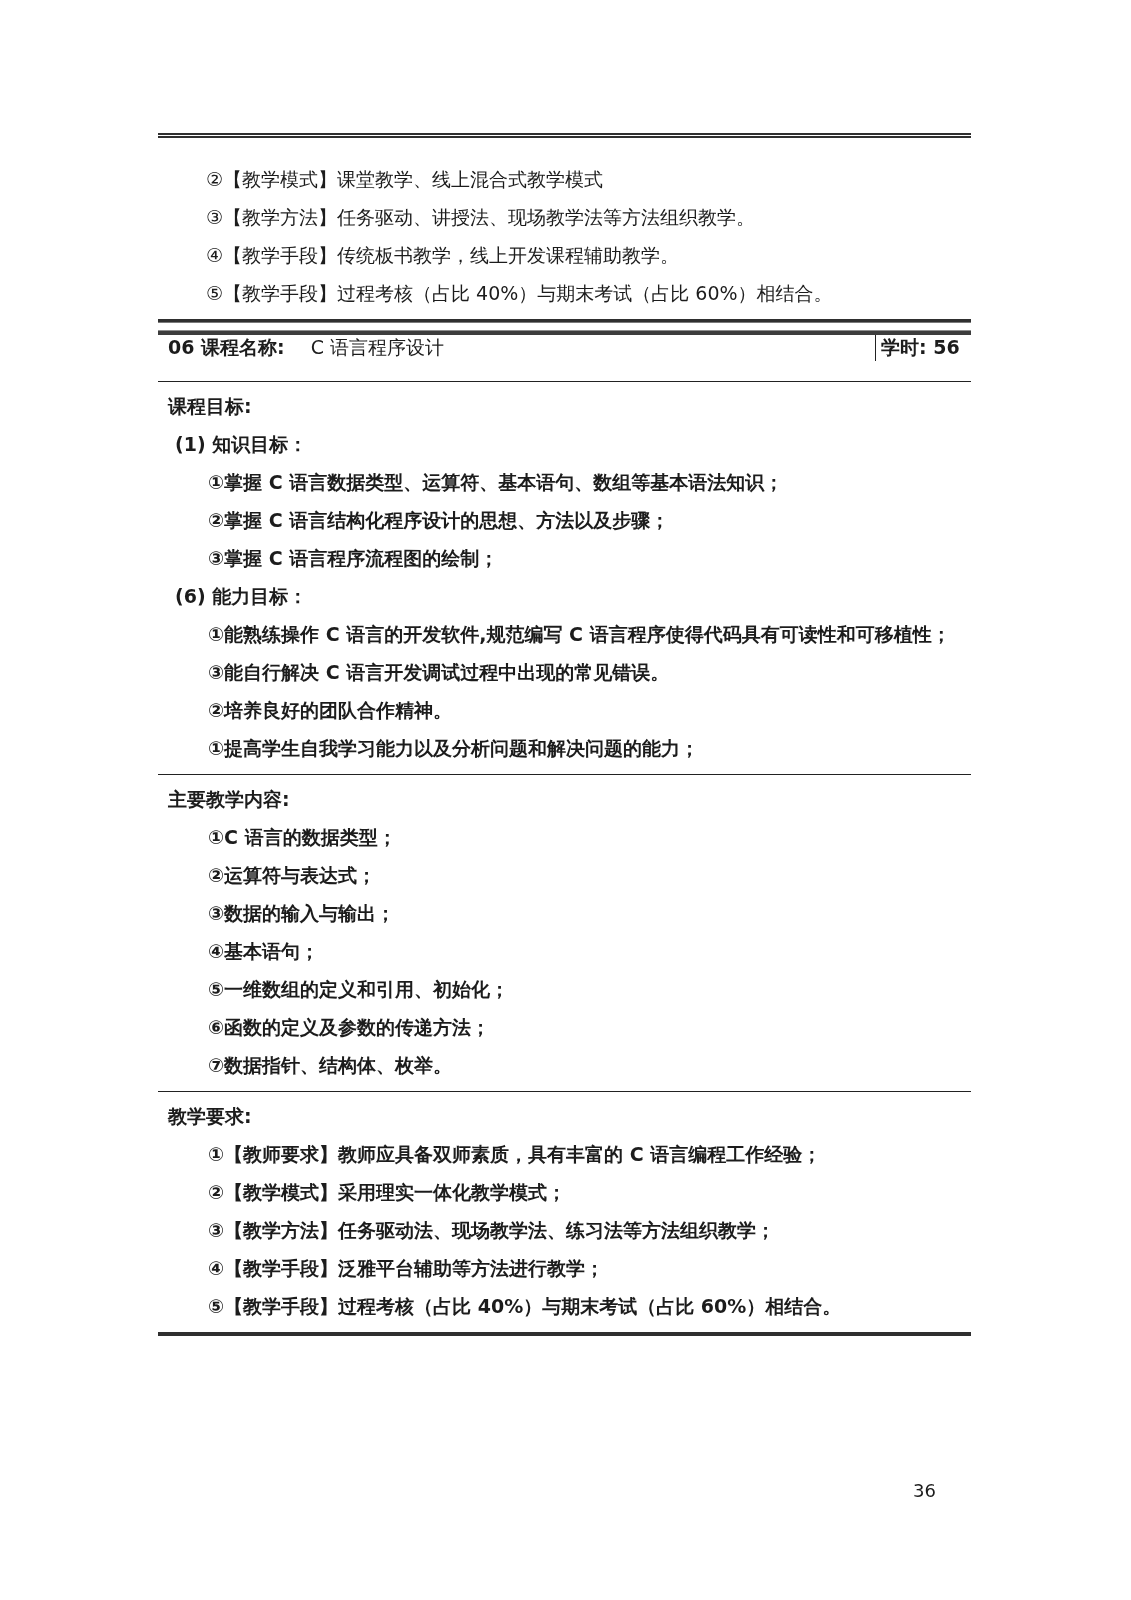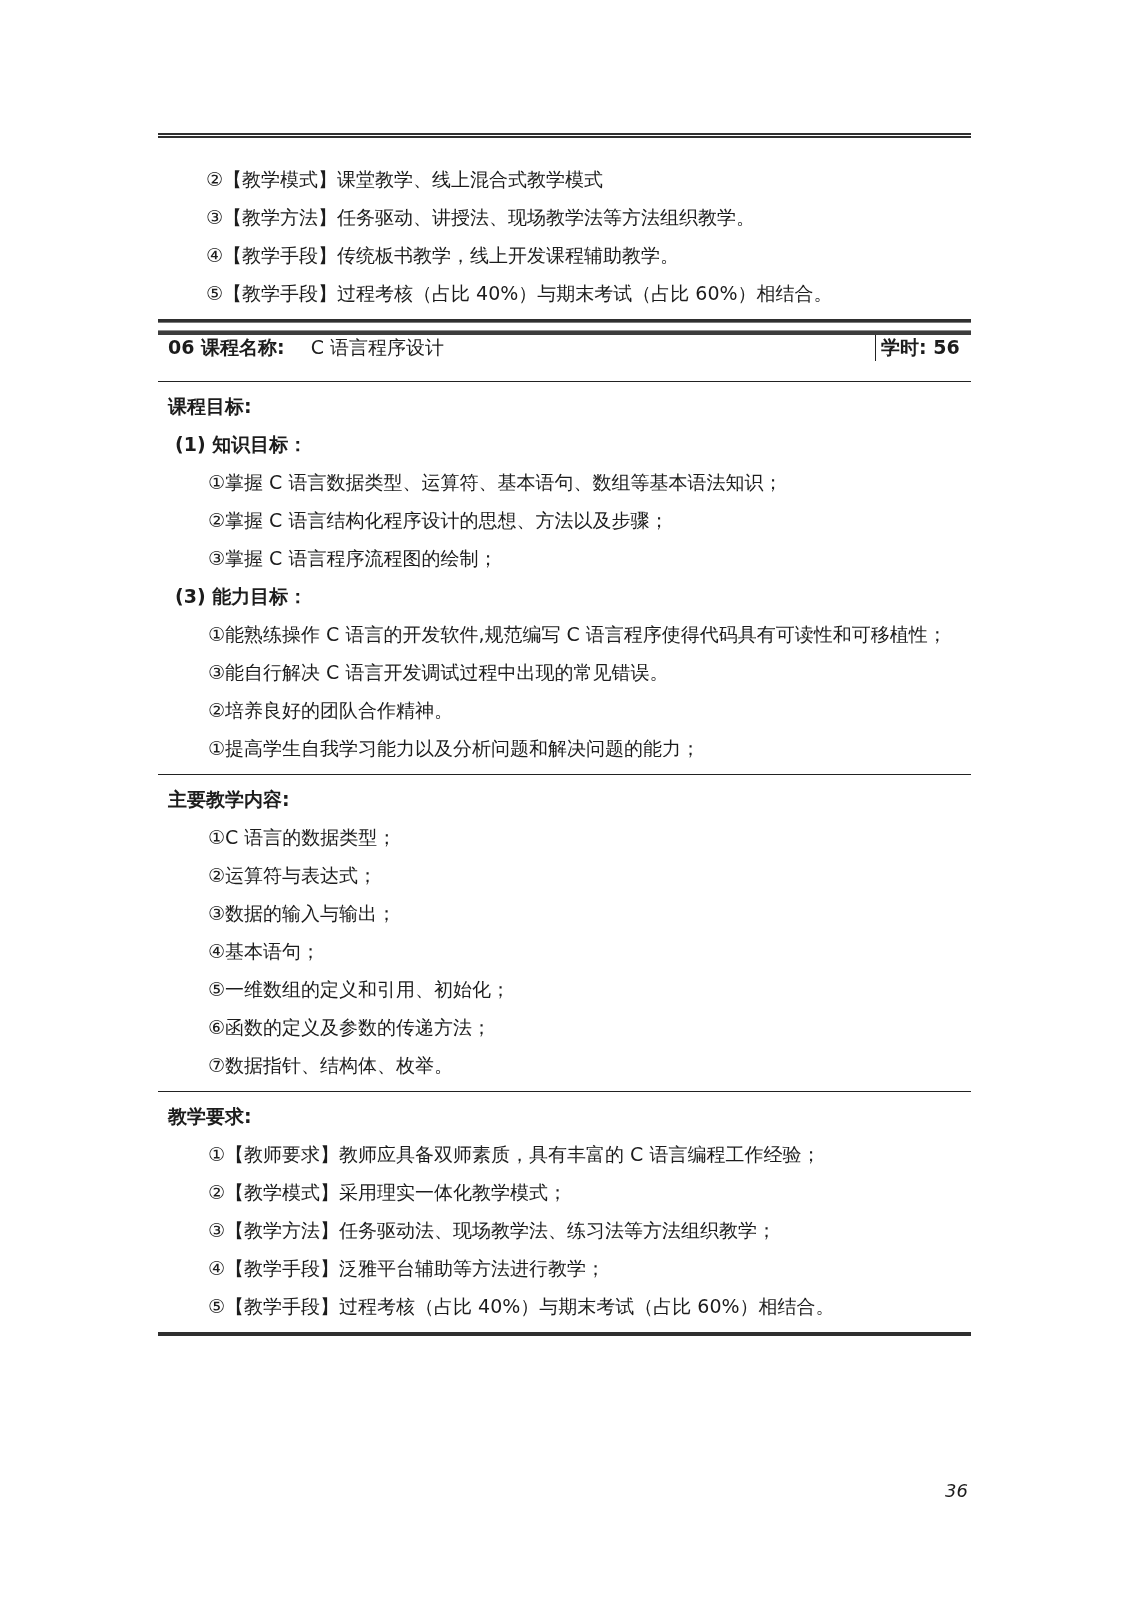--- a/index.html
+++ b/index.html
@@ -25,24 +25,24 @@
   .header-row { display:flex; height:47px; border-bottom:1.6px solid #222222; align-items:flex-start; }
   .header-left { width:717px; display:flex; align-items:center; padding-left:10px; }
   .course-label { font-weight:bold; }
   .course-name { margin-left:26px; }
   .header-right { flex:1; border-left:1.6px solid #222222; display:flex; align-items:center; padding-left:5px; font-weight:bold; }
 
   .section { padding:5px 0 7px 0; }
   .rule-thin { border-top:1.6px solid #222222; }
   .sec-title { font-weight:bold; line-height:38px; padding-left:10px; white-space:nowrap; }
   .group-title { font-weight:bold; line-height:38px; padding-left:17px; white-space:nowrap; }
-  .obj-item { line-height:38px; padding-left:50px; white-space:nowrap; }
+  .obj-item { line-height:38px; padding-left:50px; white-space:nowrap;font-weight:bold; }
   .rule-double-bottom { height:4px; border-top:2.5px solid #2f2f2f; border-bottom:2px solid #2f2f2f; }
 
-  .page-number { position:absolute; left:945px; top:1480px; font-size:18px; color:#1c1c1c;font-style:italic; }
+  .page-number { position:absolute; left:913px; top:1480px; font-size:18px; color:#1c1c1c; }
 </style>
 </head>
 <body>
 
 <div class="content-col table1">
   <div class="rule-double-top"></div>
   <div class="table1-body">
     <p class="num-item">②【教学模式】课堂教学、线上混合式教学模式</p>
     <p class="num-item">③【教学方法】任务驱动、讲授法、现场教学法等方法组织教学。</p>
     <p class="num-item">④【教学手段】传统板书教学，线上开发课程辅助教学。</p>
@@ -63,21 +63,21 @@
   </div>
 
   <div class="section">
     <p class="sec-title">课程目标:</p>
 
     <p class="group-title">(1) 知识目标：</p>
     <p class="obj-item">①掌握 C 语言数据类型、运算符、基本语句、数组等基本语法知识；</p>
     <p class="obj-item">②掌握 C 语言结构化程序设计的思想、方法以及步骤；</p>
     <p class="obj-item">③掌握 C 语言程序流程图的绘制；</p>
 
-    <p class="group-title">(3) 能力目标：</p>
+    <p class="group-title">(6) 能力目标：</p>
     <p class="obj-item">①能熟练操作 C 语言的开发软件,规范编写 C 语言程序使得代码具有可读性和可移植性；</p>
     <p class="obj-item">③能自行解决 C 语言开发调试过程中出现的常见错误。</p>
 
     <p class="obj-item">②培养良好的团队合作精神。</p>
     <p class="obj-item">①提高学生自我学习能力以及分析问题和解决问题的能力；</p>
   </div>
 
   <div class="rule-thin"></div>
 
   <div class="section">

